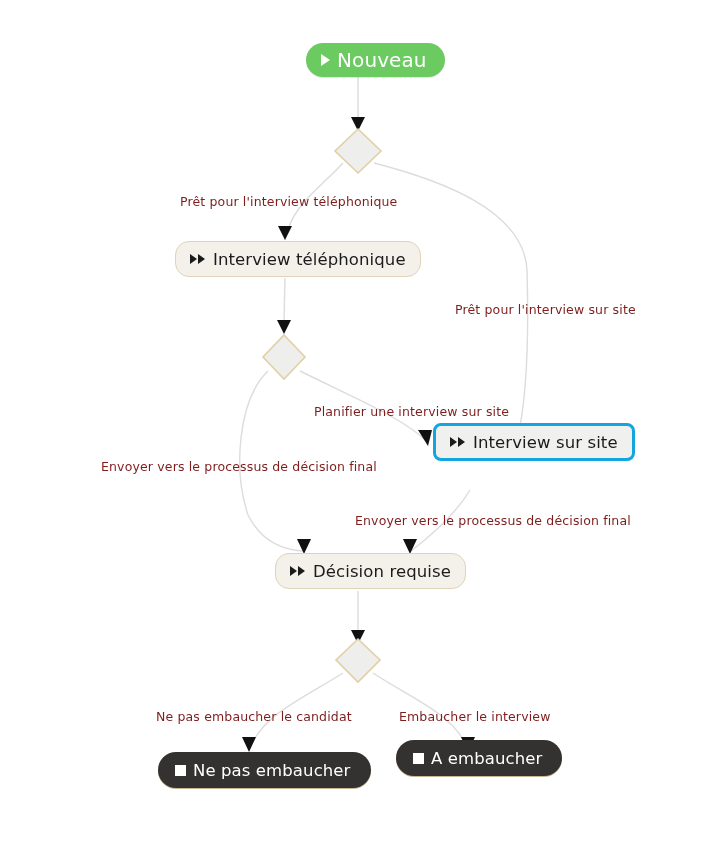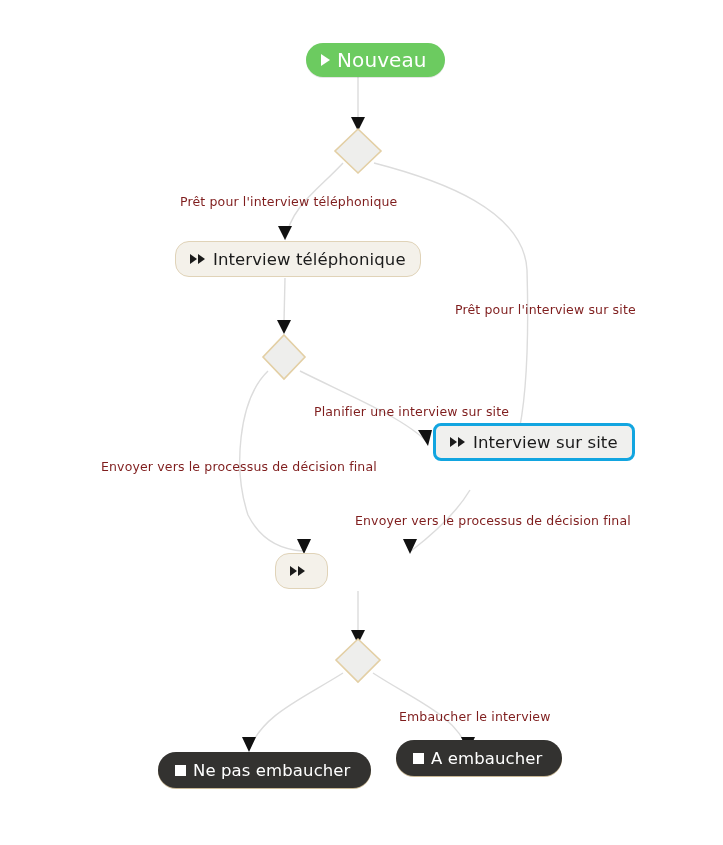--- a/index.html
+++ b/index.html
@@ -206,20 +206,21 @@
         <i></i>
       </span>
     <span class="node-label">Interview sur site</span>
   </div>
 
   <div class="node node-task" style="left:275px; top:553px;">
     <span class="icon-ff">
         <i></i>
         <i></i>
       </span>
+    <span class="node-label">Décision requise</span>
   </div>
 
   <div class="node node-end" style="left:158px; top:752px;">
     <span class="node-icon icon-stop"></span>
     <span class="node-label">Ne pas embaucher</span>
   </div>
 
   <div class="node node-end" style="left:396px; top:740px;">
     <span class="node-icon icon-stop"></span>
     <span class="node-label">A embaucher</span>
@@ -228,16 +229,17 @@
   <div class="edge-label" style="left:180px; top:194px;">Prêt pour l'interview téléphonique</div>
 
   <div class="edge-label" style="left:455px; top:302px;">Prêt pour l'interview sur site</div>
 
   <div class="edge-label" style="left:314px; top:404px;">Planifier une interview sur site</div>
 
   <div class="edge-label" style="left:101px; top:459px;">Envoyer vers le processus de décision final</div>
 
   <div class="edge-label" style="left:355px; top:513px;">Envoyer vers le processus de décision final</div>
 
+  <div class="edge-label" style="left:156px; top:709px;">Ne pas embaucher le candidat</div>
 
   <div class="edge-label" style="left:399px; top:709px;">Embaucher le interview</div>
 
 </div>
 
 </body></html>

